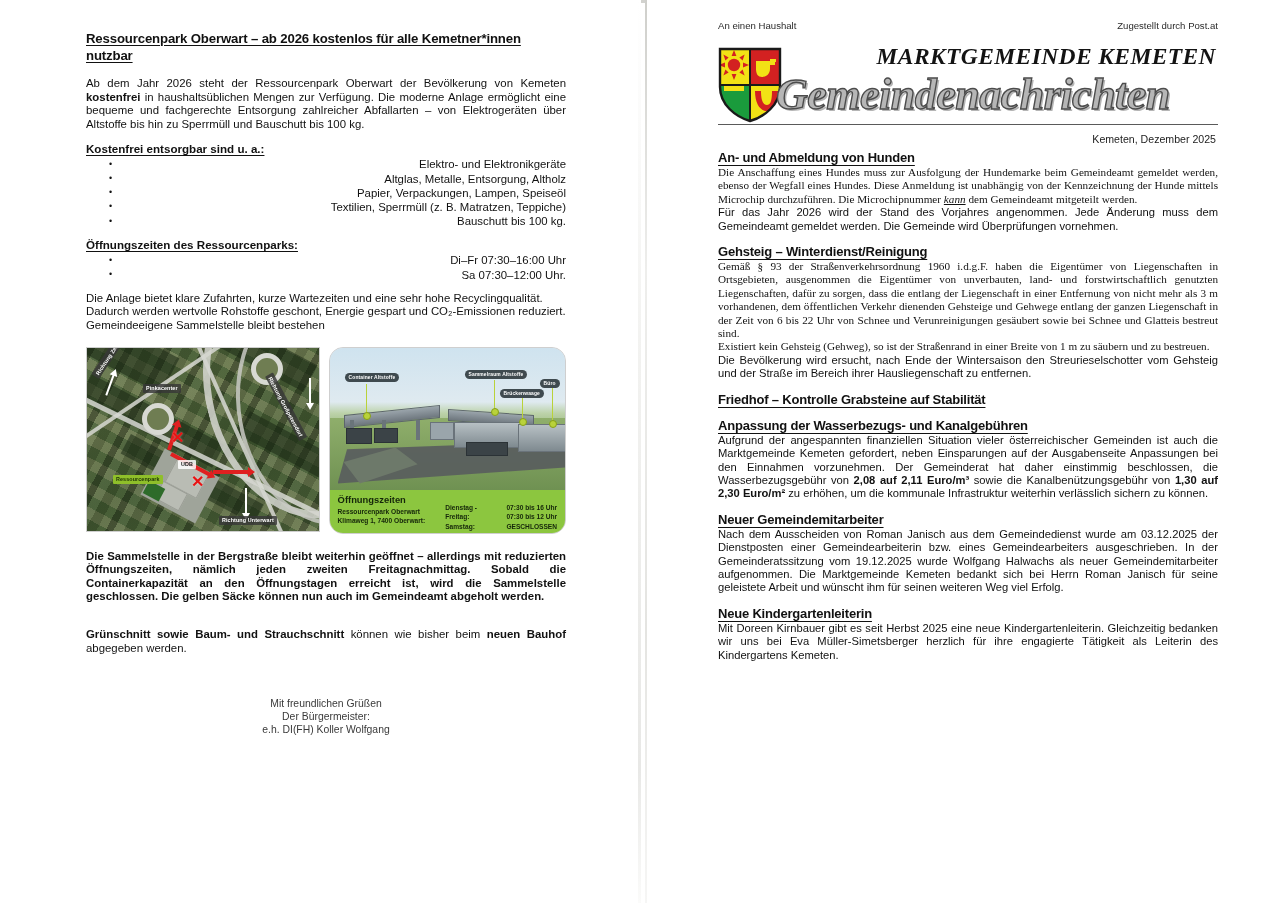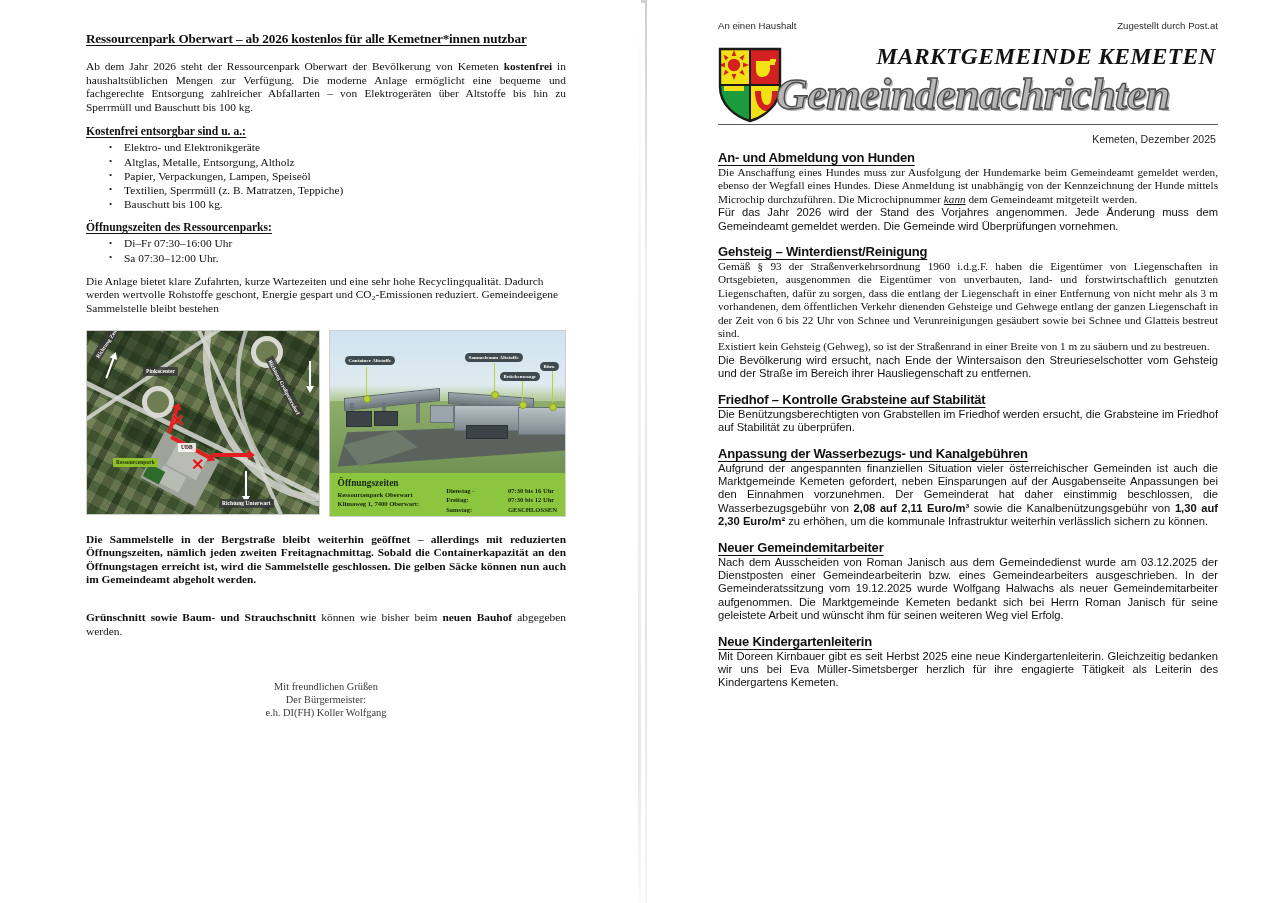--- a/index.html
+++ b/index.html
@@ -28,21 +28,21 @@
     opacity: .75;
   }
 
   
   .sheet {
     position: absolute;
     top: 0;
     background: #ffffff;
     overflow: hidden;
   }
-  .sheet-left  { left: 0px;   width: 641px; height: 903px; font-family: Liberation Serif, serif; }
+  .sheet-left  { left: 0px;   width: 641px; height: 903px; }
   .sheet-right { left: 645px; width: 633px; height: 903px; padding-left: 30px; }
   .sheet-right::before{
     content:"";
     position:absolute; left:0; top:0; width:2px; height:903px;
     background:linear-gradient(180deg,#cfcfcb,#eeeeec 30%,#e4e4e1 70%,#f6f6f5);
   }
   .sheet-left::after{
     content:"";
     position:absolute; right:0; top:0; width:3px; height:903px;
     background:linear-gradient(180deg,#ffffff,#f2f2f0 40%,#e8e8e6 85%,#fbfbfa);
@@ -74,20 +74,21 @@
     font-size: 11.6px;
     font-weight: bold;
     text-decoration: underline;
     text-underline-offset: 2px;
     margin: 0 0 2px 0;
   }
   .lp ul {
     margin: 0 0 10px 0;
     padding-left: 38px;
     list-style: none;
+    text-align: right;
   }
   .lp ul li {
     font-size: 11.4px;
     line-height: 14.2px;
     position: relative;
   }
   .lp ul li::before {
     content: "\2022";
     position: absolute;
     left: -15px;
@@ -102,21 +103,21 @@
     gap: 9px;
     margin: 14px 0 16px 0;
   }
   .fig {
     position: relative;
     border: 1px solid #cfcfcf;
     background: #e8e8e8;
     overflow: hidden;
   }
   .fig-map   { width: 243px; height: 183px; }
-  .fig-plant { width: 247px; height: 185px; }
+  .fig-plant { width: 247px; height: 185px; border-radius: 14px; }
 
   
   .aerial {
     position: absolute; inset: 0;
     background:
       repeating-linear-gradient(118deg, rgba(0,0,0,.30) 0 7px, rgba(255,255,255,.06) 7px 16px, rgba(0,0,0,.14) 16px 26px, rgba(255,255,255,.03) 26px 34px),
       repeating-linear-gradient(28deg, rgba(40,70,30,.45) 0 11px, rgba(120,130,90,.25) 11px 22px),
       linear-gradient(160deg,#5f7348 0%,#6b7a4e 30%,#55683f 60%,#6d7c52 100%);
   }
   .aerial .field {
@@ -567,21 +568,20 @@
 
       <div class="sec">
         <h3>Gehsteig – Winterdienst/Reinigung</h3>
         <p class="tight">Gemäß § 93 der Straßenverkehrsordnung 1960 i.d.g.F. haben die Eigentümer von Liegenschaften in Ortsgebieten, ausgenommen die Eigentümer von unverbauten, land- und forstwirtschaftlich genutzten Liegenschaften, dafür zu sorgen, dass die entlang der Liegenschaft in einer Entfernung von nicht mehr als 3 m vorhandenen, dem öffentlichen Verkehr dienenden Gehsteige und Gehwege entlang der ganzen Liegenschaft in der Zeit von 6 bis 22 Uhr von Schnee und Verunreinigungen gesäubert sowie bei Schnee und Glatteis bestreut sind.</p>
         <p class="tight">Existiert kein Gehsteig (Gehweg), so ist der Straßenrand in einer Breite von 1 m zu säubern und zu bestreuen.</p>
         <p>Die Bevölkerung wird ersucht, nach Ende der Wintersaison den Streurieselschotter vom Gehsteig und der Straße im Bereich ihrer Hausliegenschaft zu entfernen.</p>
       </div>
 
       <div class="sec">
         <h3>Friedhof – Kontrolle Grabsteine auf Stabilität</h3>
-        <p>Die Benützungsberechtigten von Grabstellen im Friedhof werden ersucht, die Grabsteine im Friedhof auf Stabilität zu überprüfen.</p>
       </div>
 
       <div class="sec">
         <h3>Anpassung der Wasserbezugs- und Kanalgebühren</h3>
         <p><span>Aufgrund der angespannten finanziellen Situation vieler österreichischer Gemeinden ist auch die Marktgemeinde Kemeten gefordert, neben Einsparungen auf der Ausgabenseite Anpassungen bei den Einnahmen vorzunehmen. Der Gemeinderat hat daher einstimmig beschlossen, die Wasserbezugsgebühr von </span><b>2,08 auf 2,11 Euro/m³</b><span> sowie die Kanalbenützungsgebühr von </span><b>1,30 auf 2,30 Euro/m²</b><span> zu erhöhen, um die kommunale Infrastruktur weiterhin verlässlich sichern zu können.</span></p>
       </div>
 
       <div class="sec">
         <h3>Neuer Gemeindemitarbeiter</h3>
         <p>Nach dem Ausscheiden von Roman Janisch aus dem Gemeindedienst wurde am 03.12.2025 der Dienstposten einer Gemeindearbeiterin bzw. eines Gemeindearbeiters ausgeschrieben. In der Gemeinderatssitzung vom 19.12.2025 wurde Wolfgang Halwachs als neuer Gemeindemitarbeiter aufgenommen. Die Marktgemeinde Kemeten bedankt sich bei Herrn Roman Janisch für seine geleistete Arbeit und wünscht ihm für seinen weiteren Weg viel Erfolg.</p>

